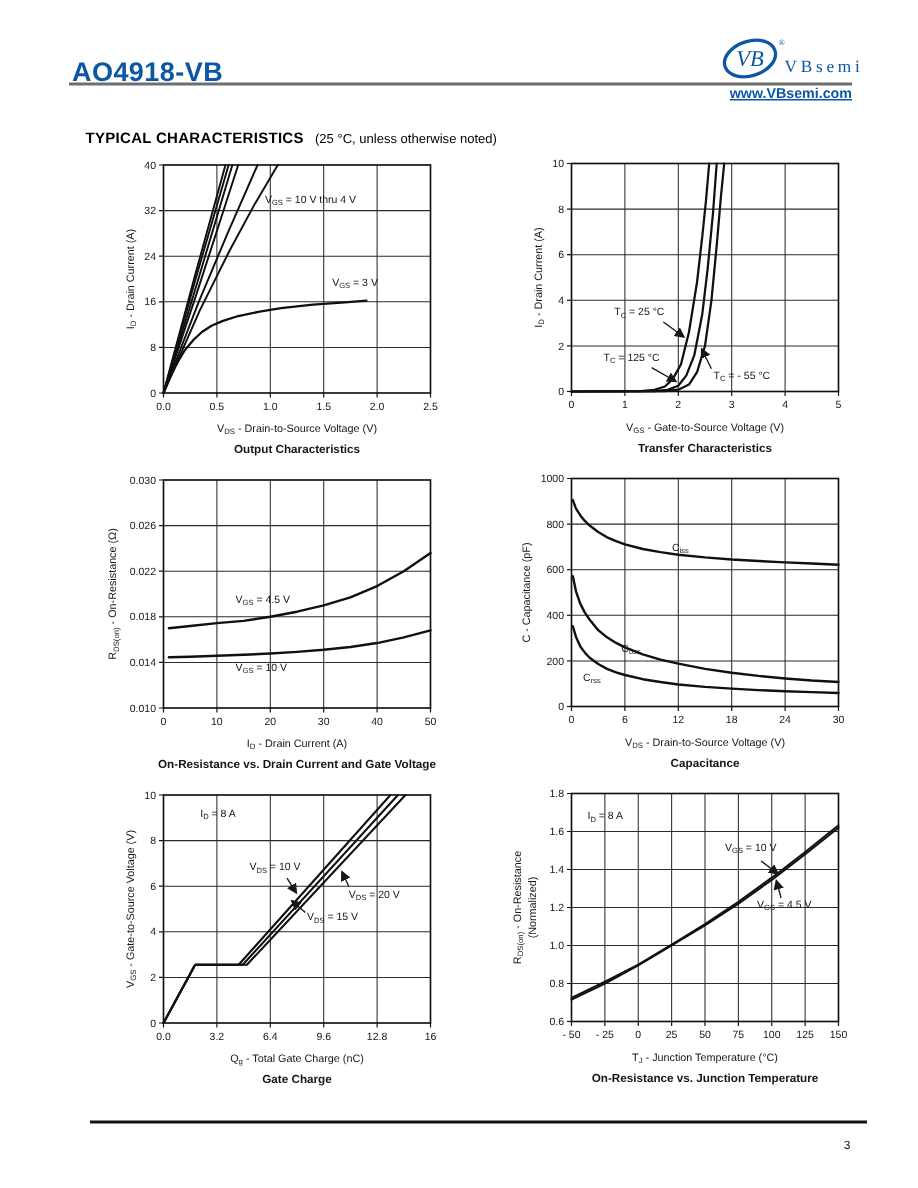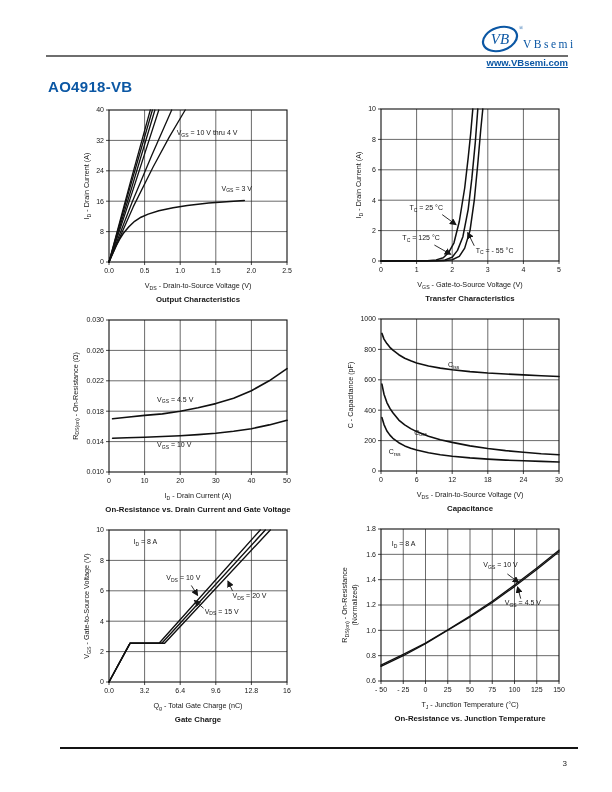--- a/index.html
+++ b/index.html
@@ -2,22 +2,22 @@
 <html><head>
 <meta charset="utf-8">
 <style>
   * { box-sizing: border-box; }
   html,body { margin:0; padding:0; background:#ffffff; }
   .page {
     position:relative; width:612px; height:792px; background:#ffffff;
     font-family:"Liberation Sans", sans-serif; overflow:hidden;
     --accent:#0b57a4; --ink:#161616;
   }
-  .doc-title{ position:absolute; left:48px; top:38px; font-size:15px; font-weight:bold;
-              color:var(--accent); letter-spacing:0.3px;margin-top:40px; }
+  .doc-title{ position:absolute; left:48px; top:38px; font-size:18px; font-weight:bold;
+              color:var(--accent); letter-spacing:0.3px; }
   .header-rule{ position:absolute; left:46px; top:55px; width:522px; height:2px; background:#6e6e6e; }
   .logo{ position:absolute; left:479px; top:22px; }
   .logo text{ fill:var(--accent); font-family:"Liberation Serif", serif; }
   .logo ellipse{ stroke:var(--accent); }
   .website{ position:absolute; top:57px; right:44px; font-size:9.5px; font-weight:bold; color:var(--accent);text-decoration:underline; }
   .section-title{ position:absolute; left:57px; top:82px; color:#000; white-space:nowrap; }
   .section-title .main{ font-weight:bold; font-size:10px; letter-spacing:0.2px; }
   .section-title .sub{ font-size:8.7px; margin-left:3px; }
   svg.chart{ position:absolute; }
   svg text{ font-family:"Liberation Sans", sans-serif; }
@@ -34,20 +34,24 @@
 
   <svg class="logo" width="96" height="33" viewBox="0 0 96 33">
     <ellipse cx="21" cy="17" rx="17.5" ry="11.5" transform="rotate(-18 21 17)" fill="none" stroke-width="2.2"></ellipse>
     <text x="21" y="22" text-anchor="middle" font-size="15" font-style="italic">VB</text>
     <text x="40" y="8" font-size="5.5">®</text>
     <text x="44" y="26" font-size="11.5" letter-spacing="2.5">VBsemi</text>
   </svg>
 
   <div class="website">www.VBsemi.com</div>
 
+  <div class="section-title">
+    <span class="main">TYPICAL CHARACTERISTICS</span>
+    <span class="sub">(25 °C, unless otherwise noted)</span>
+  </div>
 
   <svg class="chart" style="left:39px;  top:97px" width="280" height="212" viewBox="0 0 280 212">
       <defs>
         <marker id="arr0" viewBox="0 0 8 8" refX="6.5" refY="4" markerWidth="7" markerHeight="7" orient="auto" markerUnits="userSpaceOnUse">
           <path d="M0,0 L8,4 L0,8 z" fill="#161616"></path>
         </marker>
       </defs>
       <line x1="70" y1="165" x2="70" y2="168" stroke="#161616" stroke-width="0.8"></line>
       <text x="70" y="176" font-size="7" text-anchor="middle" fill="#161616"><tspan>0.0</tspan></text>
       <line x1="105.6" y1="13" x2="105.6" y2="165" stroke="#2b2b2b" stroke-width="0.7"></line>

